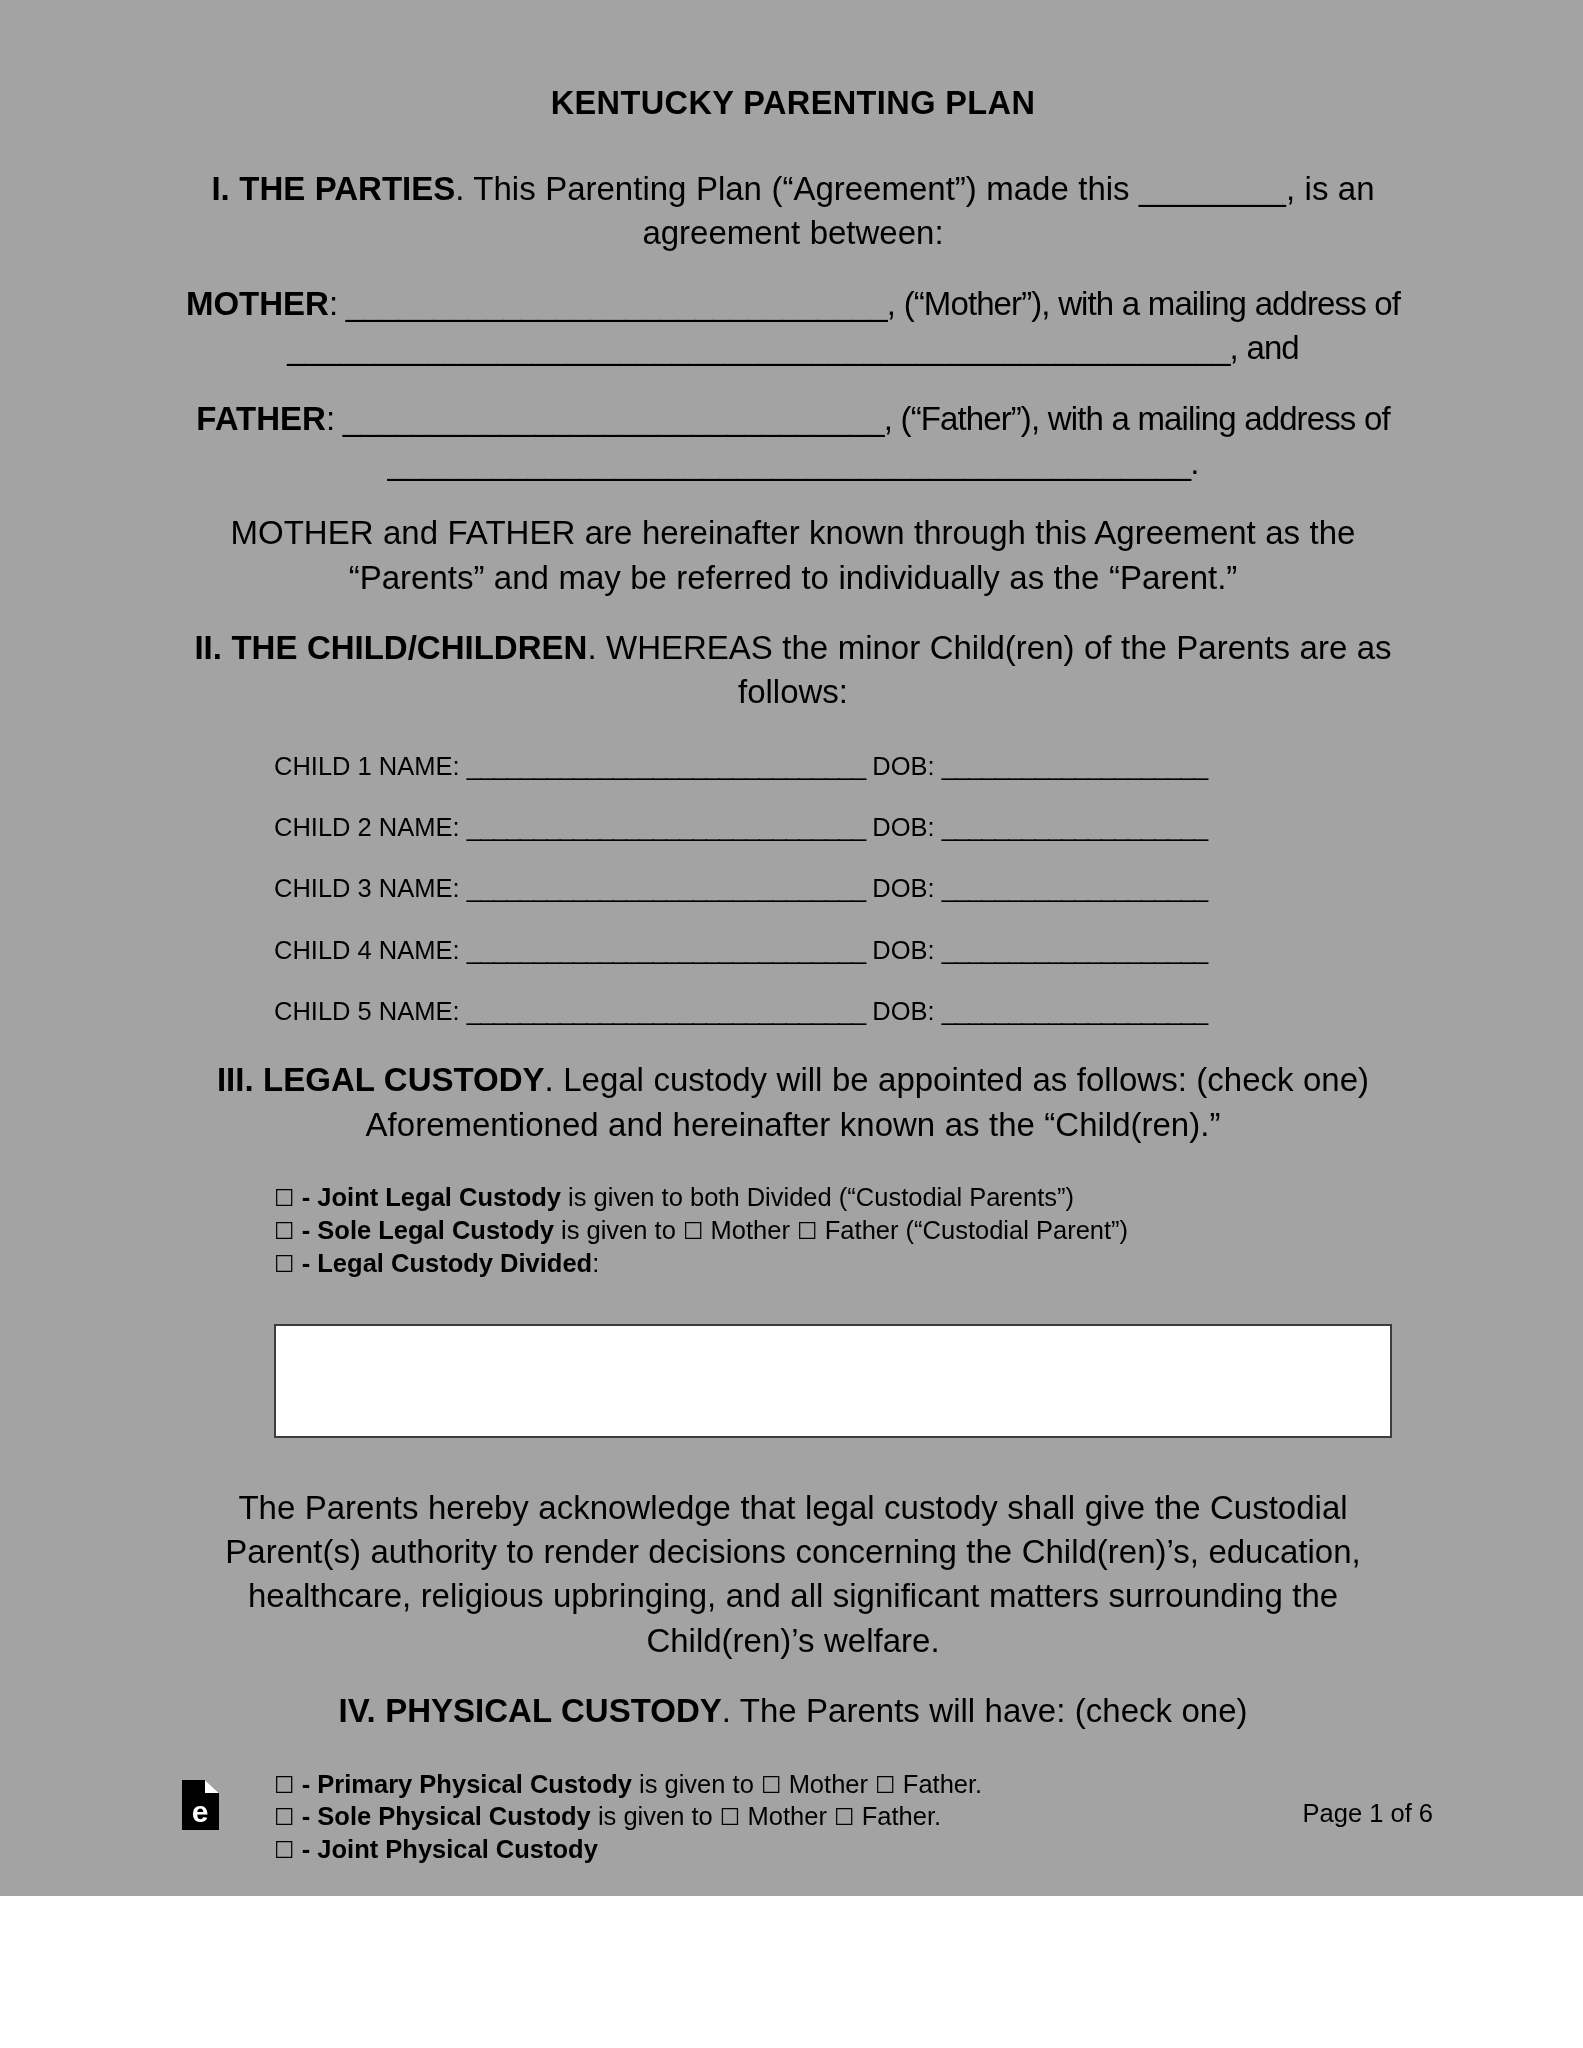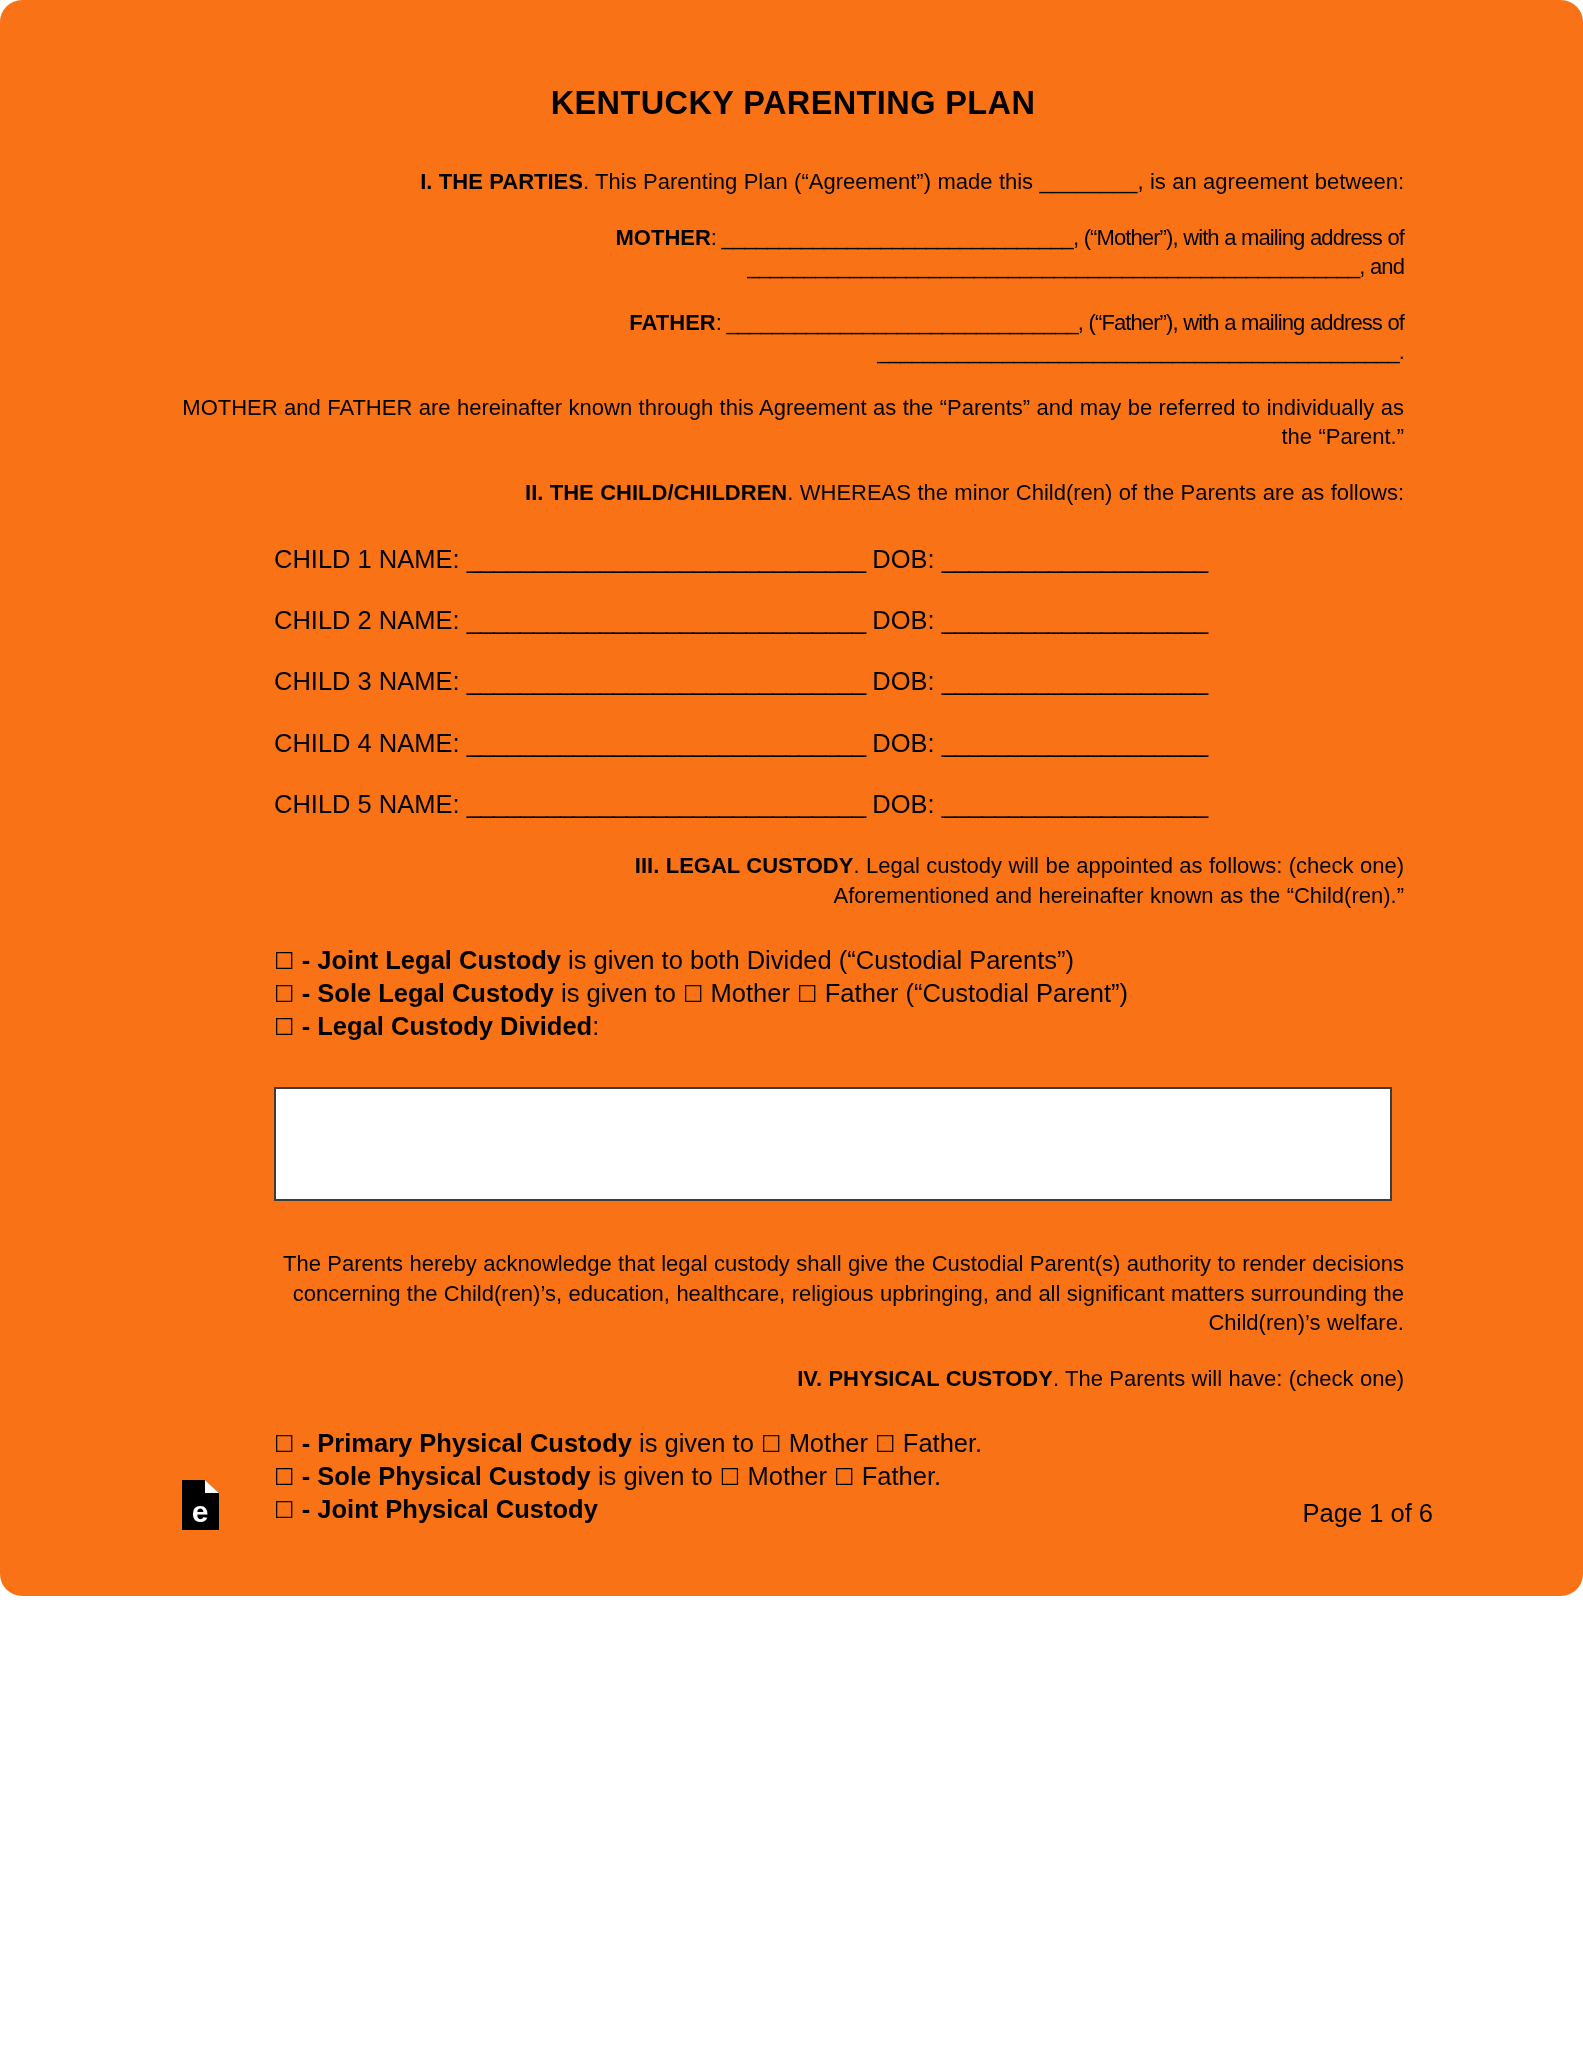--- a/index.html
+++ b/index.html
@@ -7,47 +7,46 @@
     padding: 0;
     background: #ffffff;
   }
   body {
     font-family: "Liberation Sans", sans-serif;
     color: #000000;
   }
   .page {
     position: relative;
     width: 1583px;
-    height: 1596px;
+    height: 1896px;
     margin: 0 auto;
-    background: #f97316;
+    background: #a3a3a3;
     box-sizing: border-box;
     padding: 0;
     overflow: hidden;
-    border-radius: 22px;
   }
   .content {
     position: absolute;
     left: 182px;
     top: 84px;
     width: 1222px;
   }
   .doc-title {
     text-align: center;
     font-size: 32.5px;
     font-weight: bold;
     letter-spacing: 0.4px;
     margin: 0 0 44px 0;
     line-height: 1.2;
   }
   p.body-text {
-    font-size: 22px;
+    font-size: 33px;
     line-height: 1.345;
     margin: 0 0 26px 0;
-    text-align: right;
+    text-align: center;
     word-spacing: 0.3px;
   }
   p.body-text.tight {
     margin-bottom: 0;
   }
   .indent {
     margin-left: 92px;
   }
   b, strong {
     font-weight: bold;

